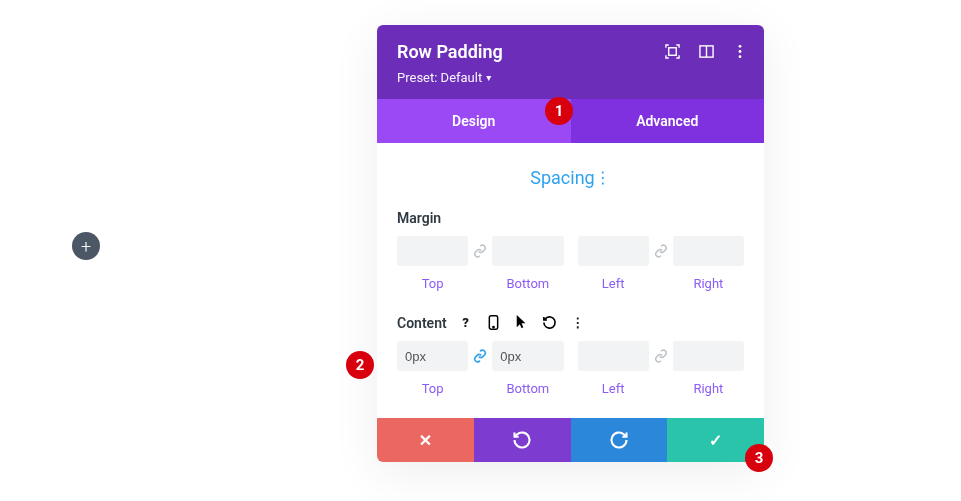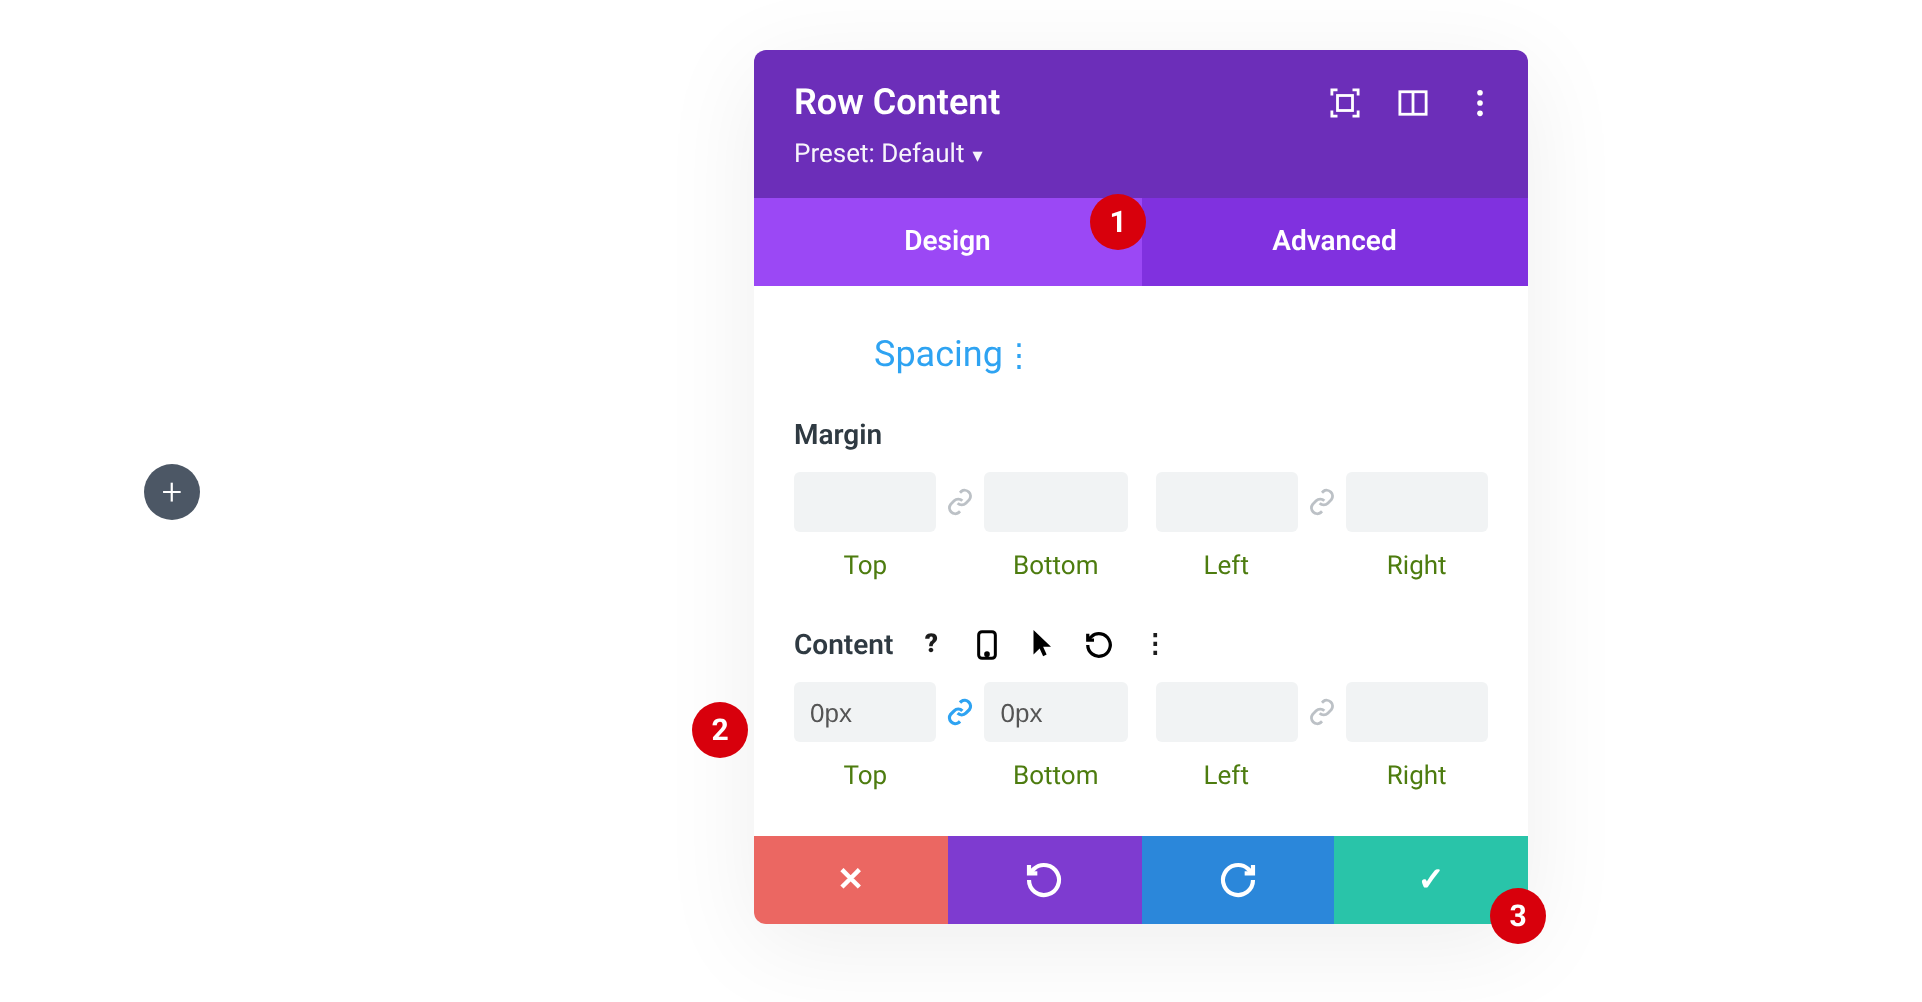--- a/index.html
+++ b/index.html
@@ -90,24 +90,23 @@
     .tab.active {
       background: #9b48f5;
     }
     .modal-body {
       padding: 24px 20px 18px;
       background: #fff;
       position: relative;
     }
     .section-head {
       display: flex;
-      justify-content: flex-start;
+      justify-content: center;
       align-items: center;
       margin-bottom: 22px;
-      margin-left: 40px;
     }
     .section-title {
       color: #2ea3f2;
       font-size: 18px;
       font-weight: 400;
     }
     .section-menu {
       color: #2ea3f2;
       font-size: 16px;
       cursor: pointer;
@@ -166,21 +165,21 @@
       display: flex;
       align-items: center;
       justify-content: center;
       color: #bcc1c6;
       font-size: 14px;
       flex-shrink: 0;
     }
     .link-icon.active { color: #2ea3f2; }
     .sub-label {
       font-size: 13px;
-      color: #4d7c0f;
+      color: #8b5cf6;
       text-align: center;
       margin-top: 10px;
     }
     .field-block { margin-bottom: 22px; }
     .modal-footer {
       display: flex;
     }
     .footer-btn {
       flex: 1;
       height: 44px;
@@ -224,21 +223,21 @@
 <body>
 
 <div class="add-circle">
   <span>+</span>
 </div>
 
 <div class="modal">
   <div class="side-marker"></div>
 
   <div class="modal-header">
-    <div class="modal-title">Row Content</div>
+    <div class="modal-title">Row Padding</div>
     <div class="modal-subtitle">
       <span>Preset: Default</span>
       <span class="chevron-down">▾</span>
     </div>
     <div class="header-icons">
       <div class="header-icon">
         <svg width="15" height="15" viewBox="0 0 16 16" fill="none" stroke="white" stroke-width="1.5">
             <rect x="4" y="4" width="8" height="8"></rect>
             <path d="M1 4V1h3M15 4V1h-3M1 12v3h3M15 12v3h-3"></path>
           </svg>

